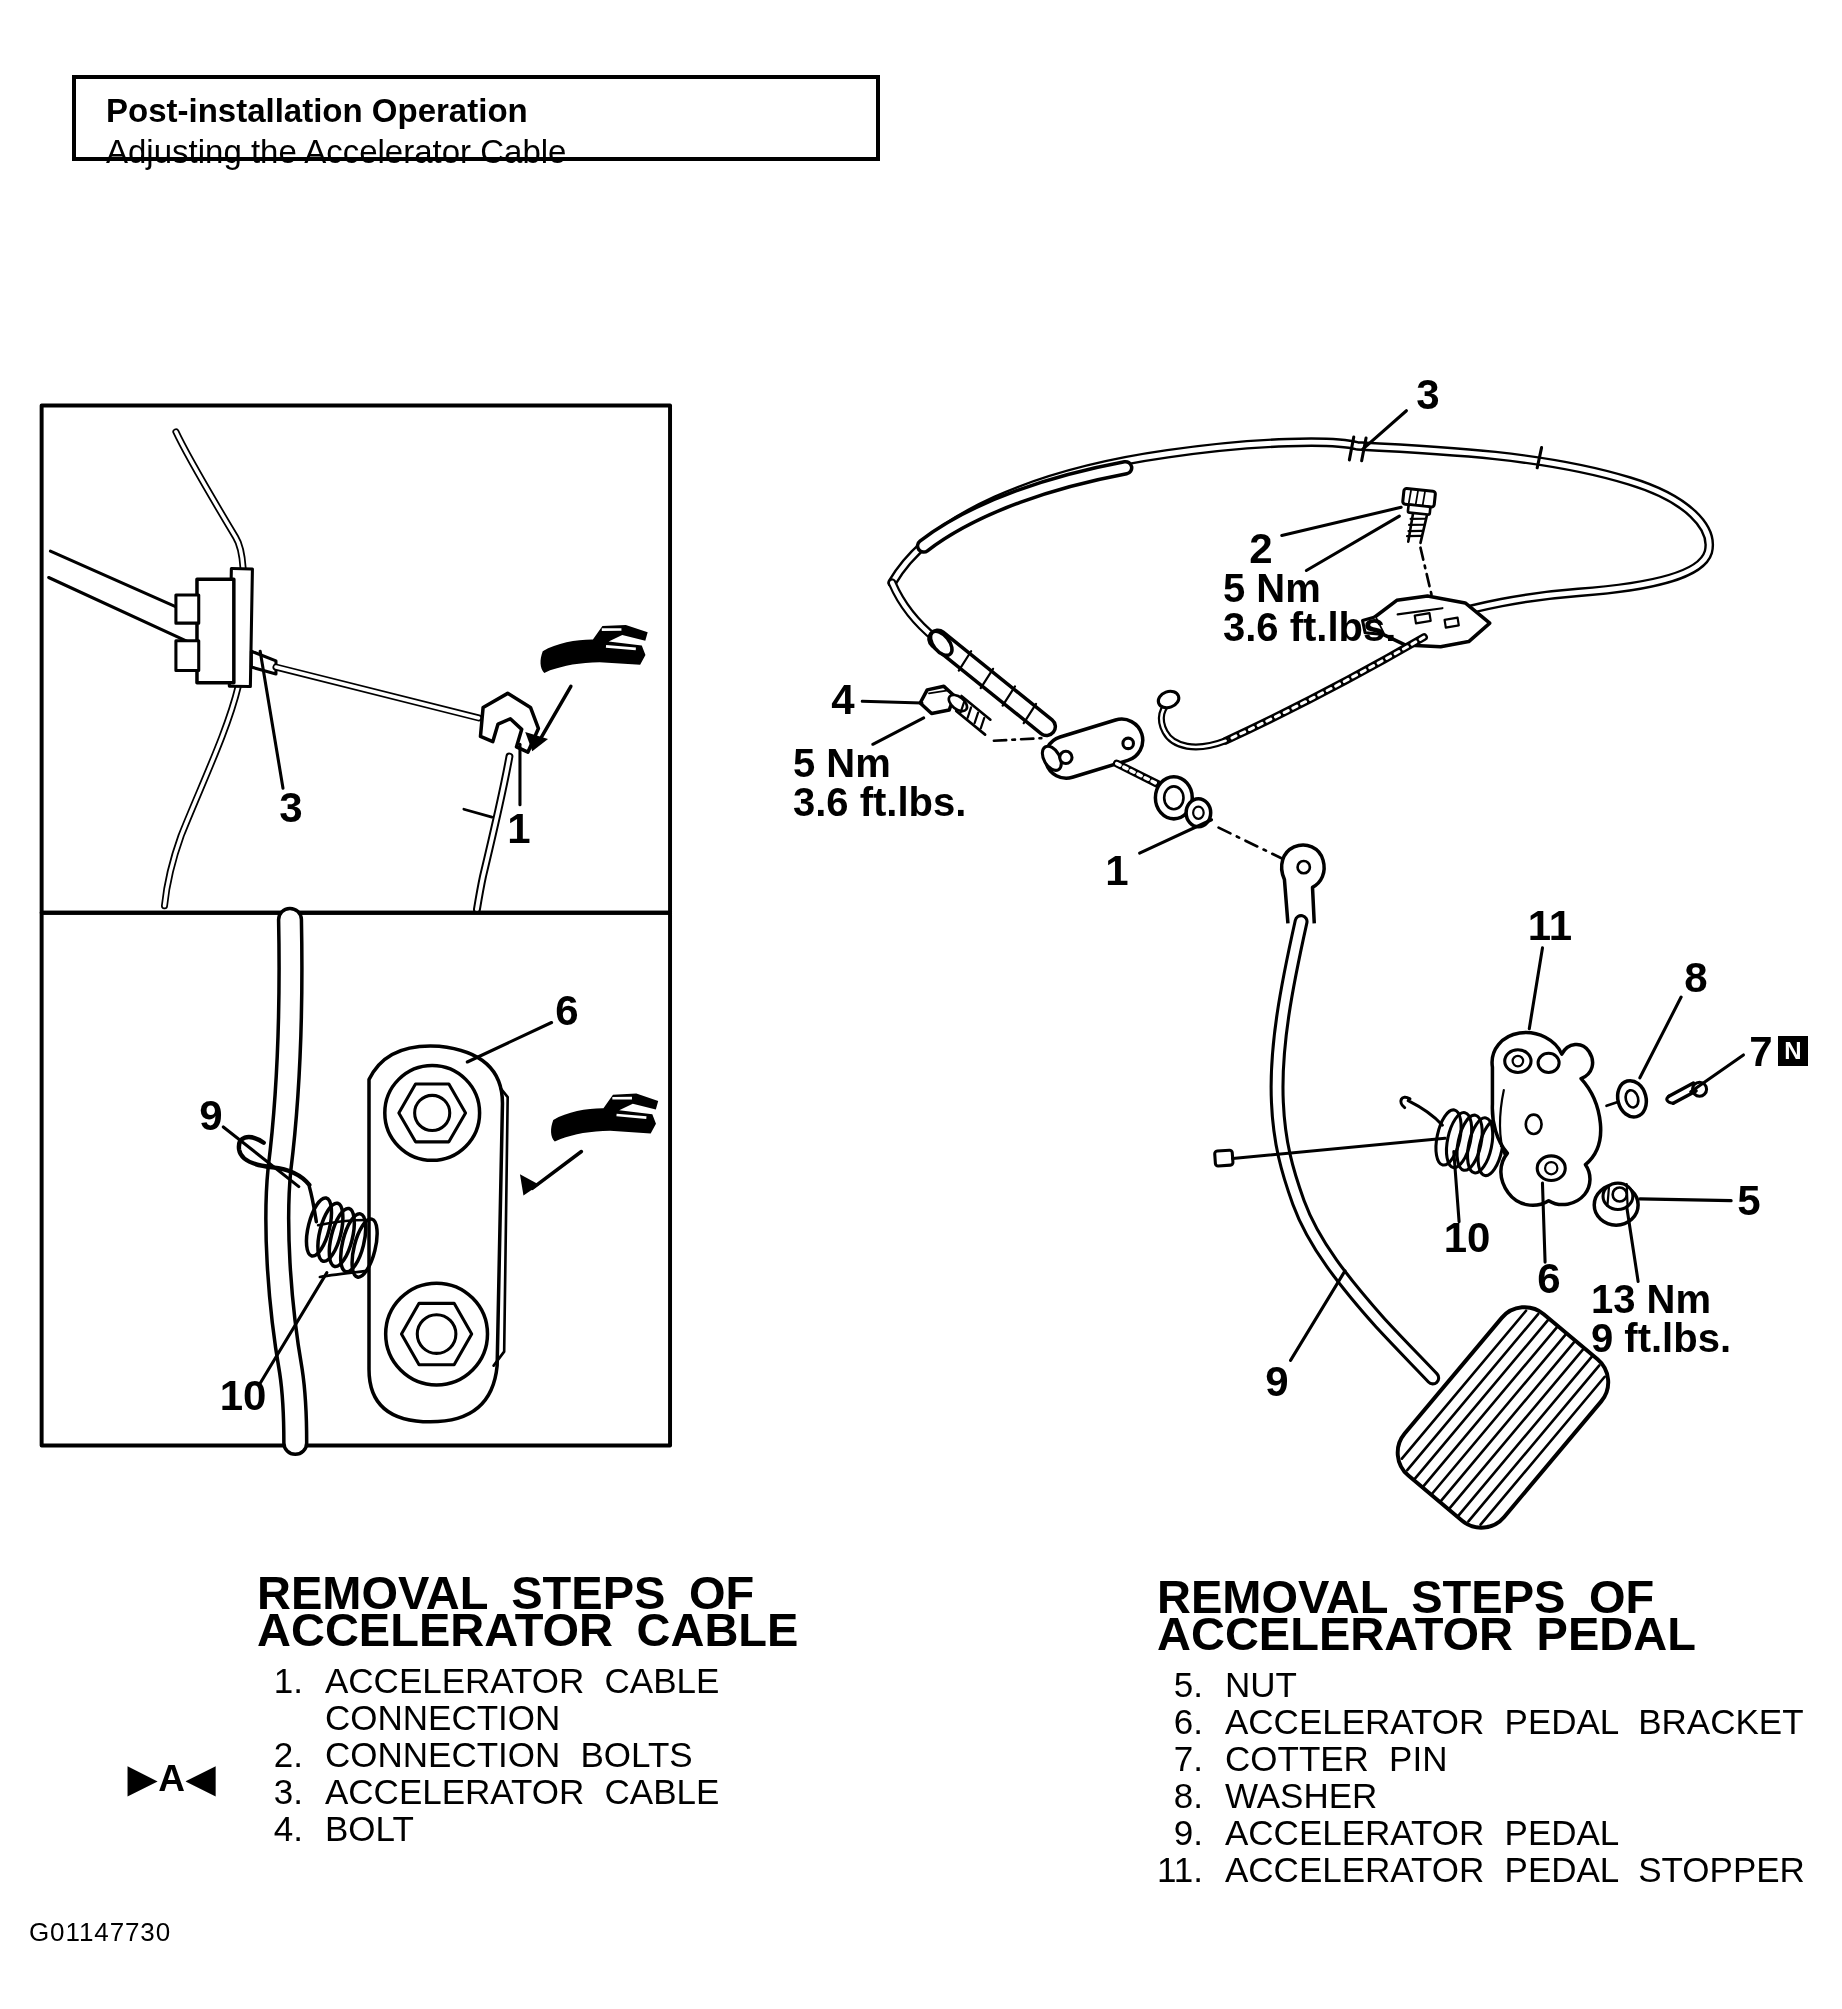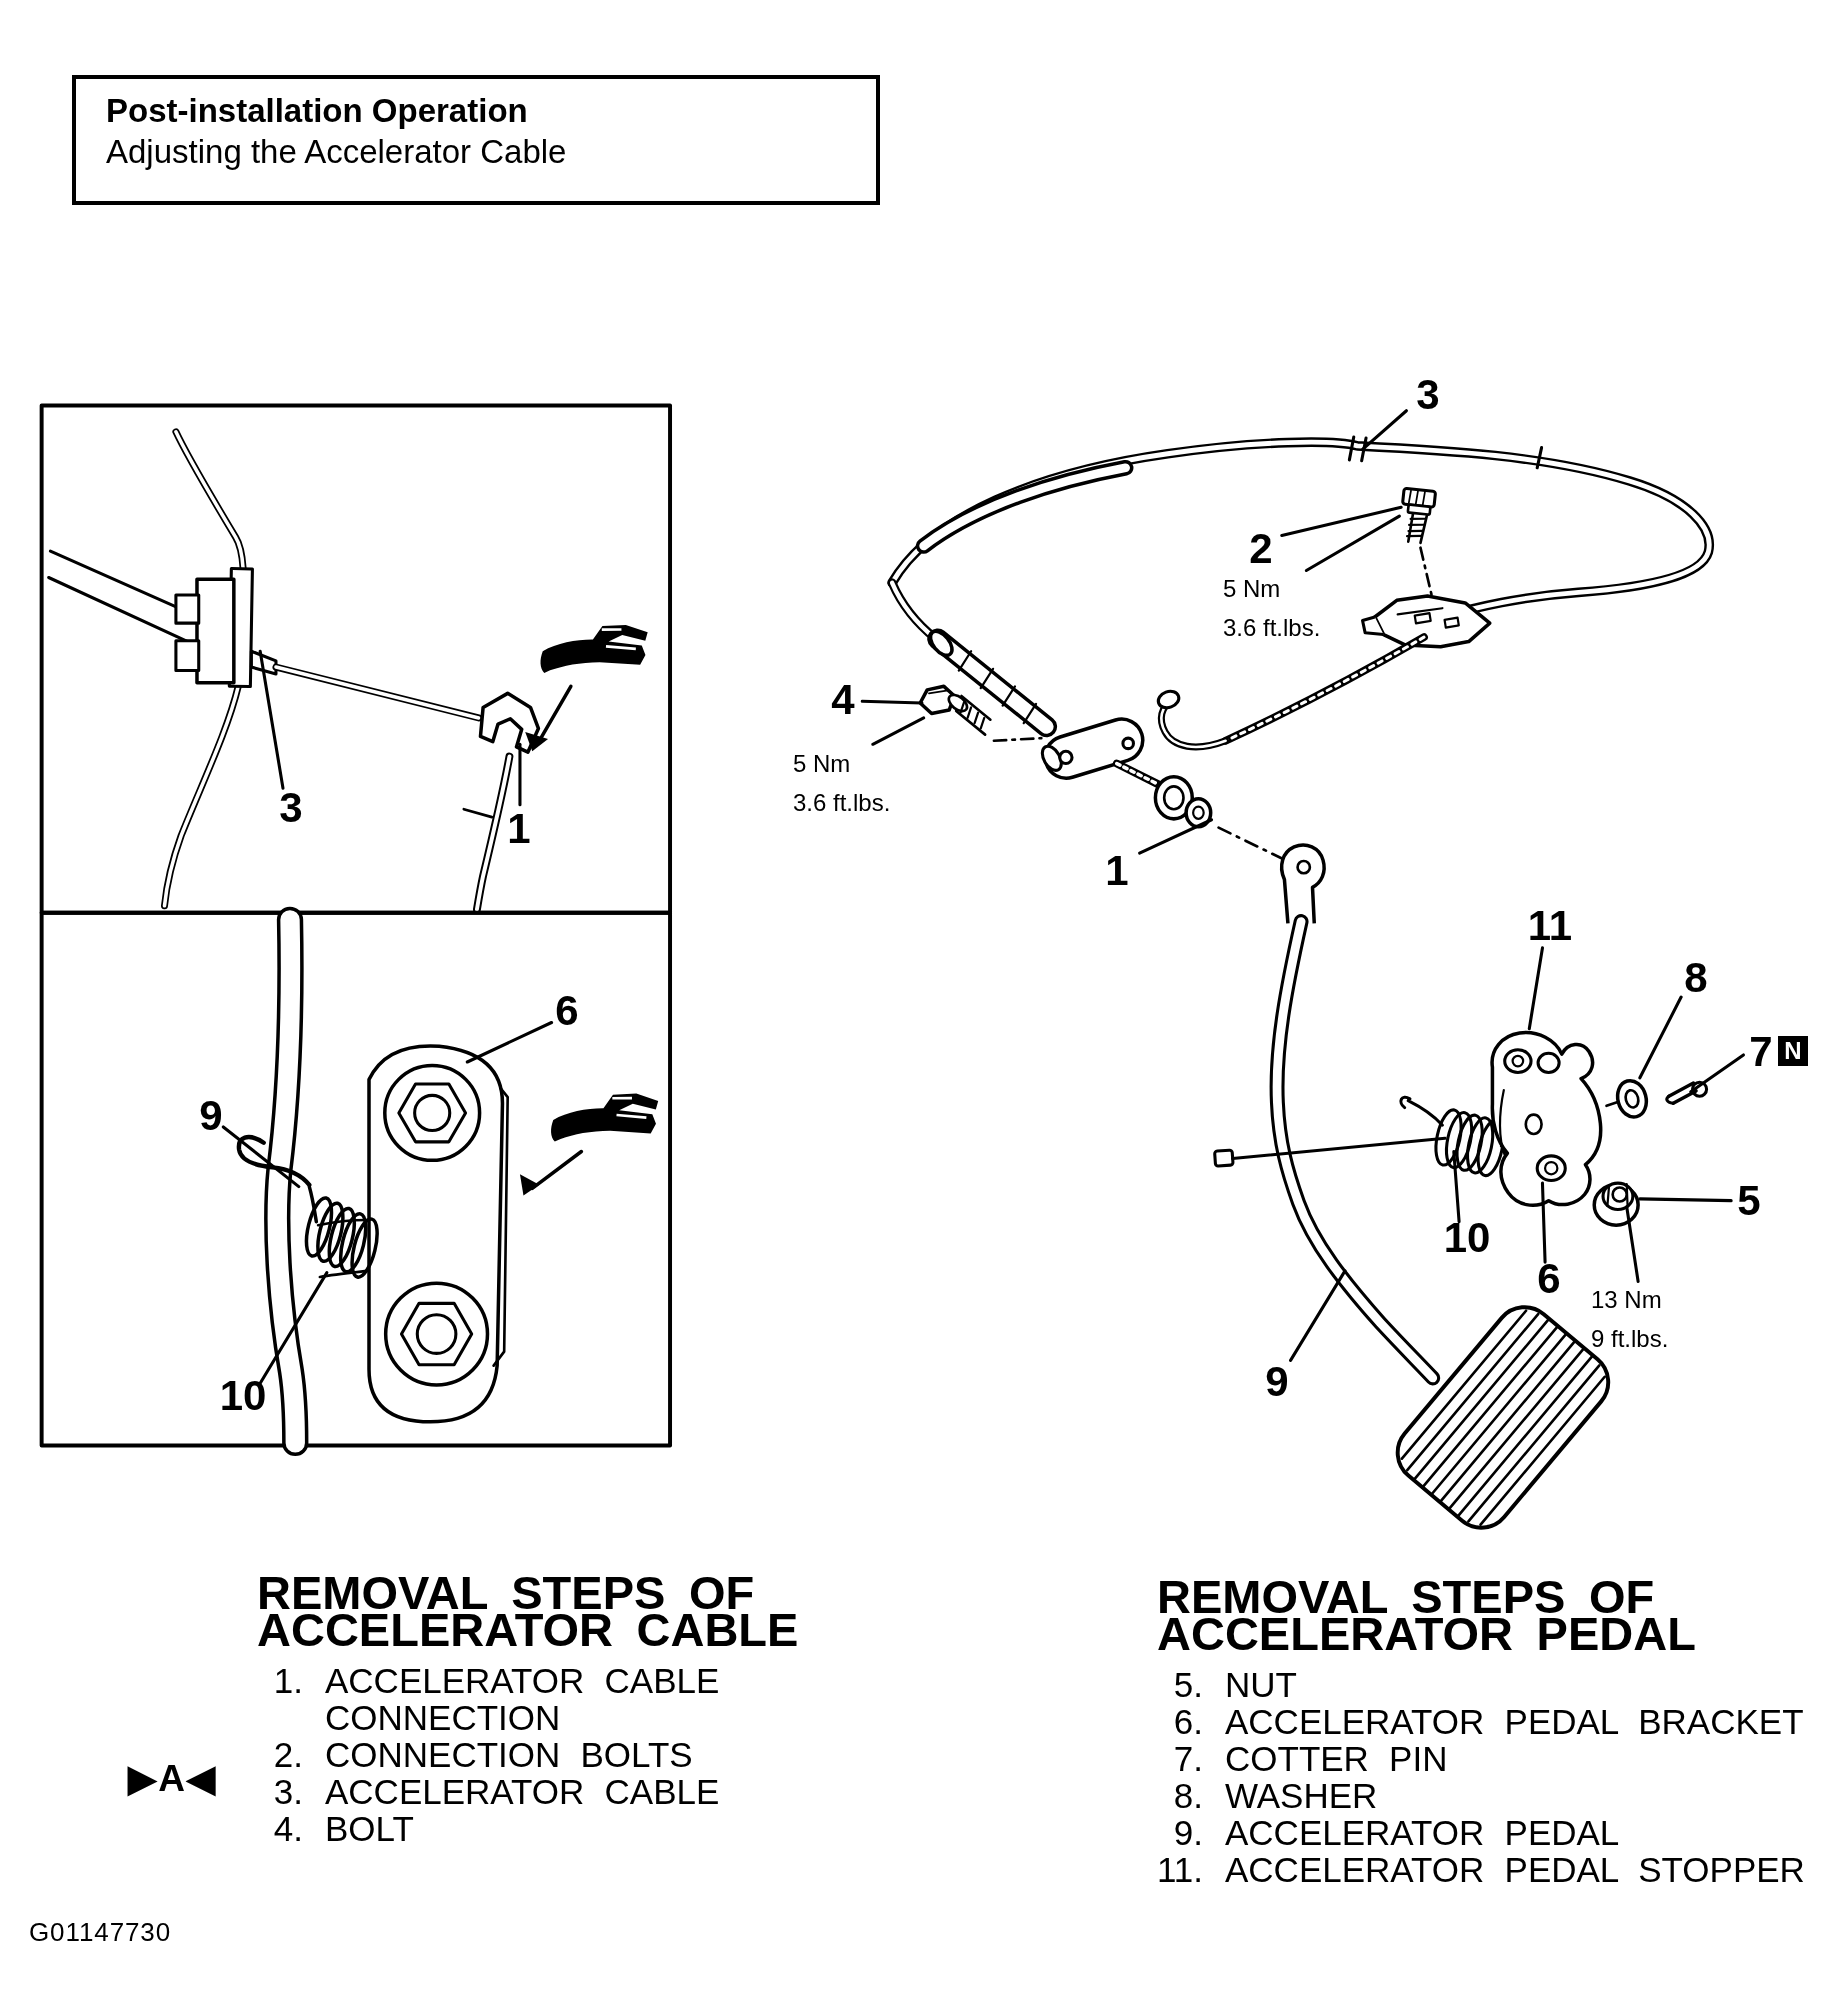--- a/index.html
+++ b/index.html
@@ -1,29 +1,29 @@
 <!DOCTYPE html>
 <html style="font-size:14px"><head>
 <meta charset="utf-8">
 <style>
   html,body{margin:0;padding:0}
   body{position:relative;width:1843px;height:2009px;background:#fff;color:#000;
        font-family:"Liberation Sans",sans-serif;overflow:hidden}
-  .title-box{position:absolute;left:72px;top:75px;width:808px;height:130px;
+  .title-box{position:absolute;left:72px;top:75px;width:808px;height:86px;
        border:4.4px solid #000;box-sizing:border-box;padding:10.5px 0 0 30px}
   .title-box .t1{font-weight:bold;font-size:33px;line-height:42px}
   .title-box .t2{font-size:33px;line-height:40px}
   svg.art{position:absolute;left:0;top:0}
   .o{fill:none;stroke:#000;stroke-linecap:round;stroke-linejoin:round}
   .i{fill:none;stroke:#fff;stroke-linecap:round;stroke-linejoin:round}
   .w{fill:#fff;stroke:#000;stroke-linejoin:round}
   .co{position:absolute;transform:translate(-50%,-50%);font-weight:bold;font-size:42px;white-space:nowrap}
   .nbox{position:absolute;width:30px;height:30px;background:#000;color:#fff;font-weight:bold;
         font-size:24px;display:flex;align-items:center;justify-content:center}
-  .torque{position:absolute;font-weight:normal;font-size:24px;line-height:39px;white-space:nowrap}
+  .torque{position:absolute;font-weight:bold;font-size:40px;line-height:39px;white-space:nowrap}
   .list{position:absolute}
   .list .hdr{font-weight:bold;font-size:47px;line-height:37px;word-spacing:10.5px;white-space:nowrap}
   .list .items{margin-top:14px}
   .li{display:flex;font-size:35px;line-height:37px;word-spacing:10.5px}
   .li .num{width:46px;text-align:right;flex:0 0 auto}
   .li .txt{margin-left:22px}
   .cable-list .txt{max-width:421px}
   .pedal-list .txt{white-space:nowrap}
   .marker{position:absolute;left:128px;top:1757px;font-weight:bold;font-size:37px;letter-spacing:1.8px}
   .figcode{position:absolute;left:29px;top:1917px;font-size:26px;letter-spacing:0.9px}

